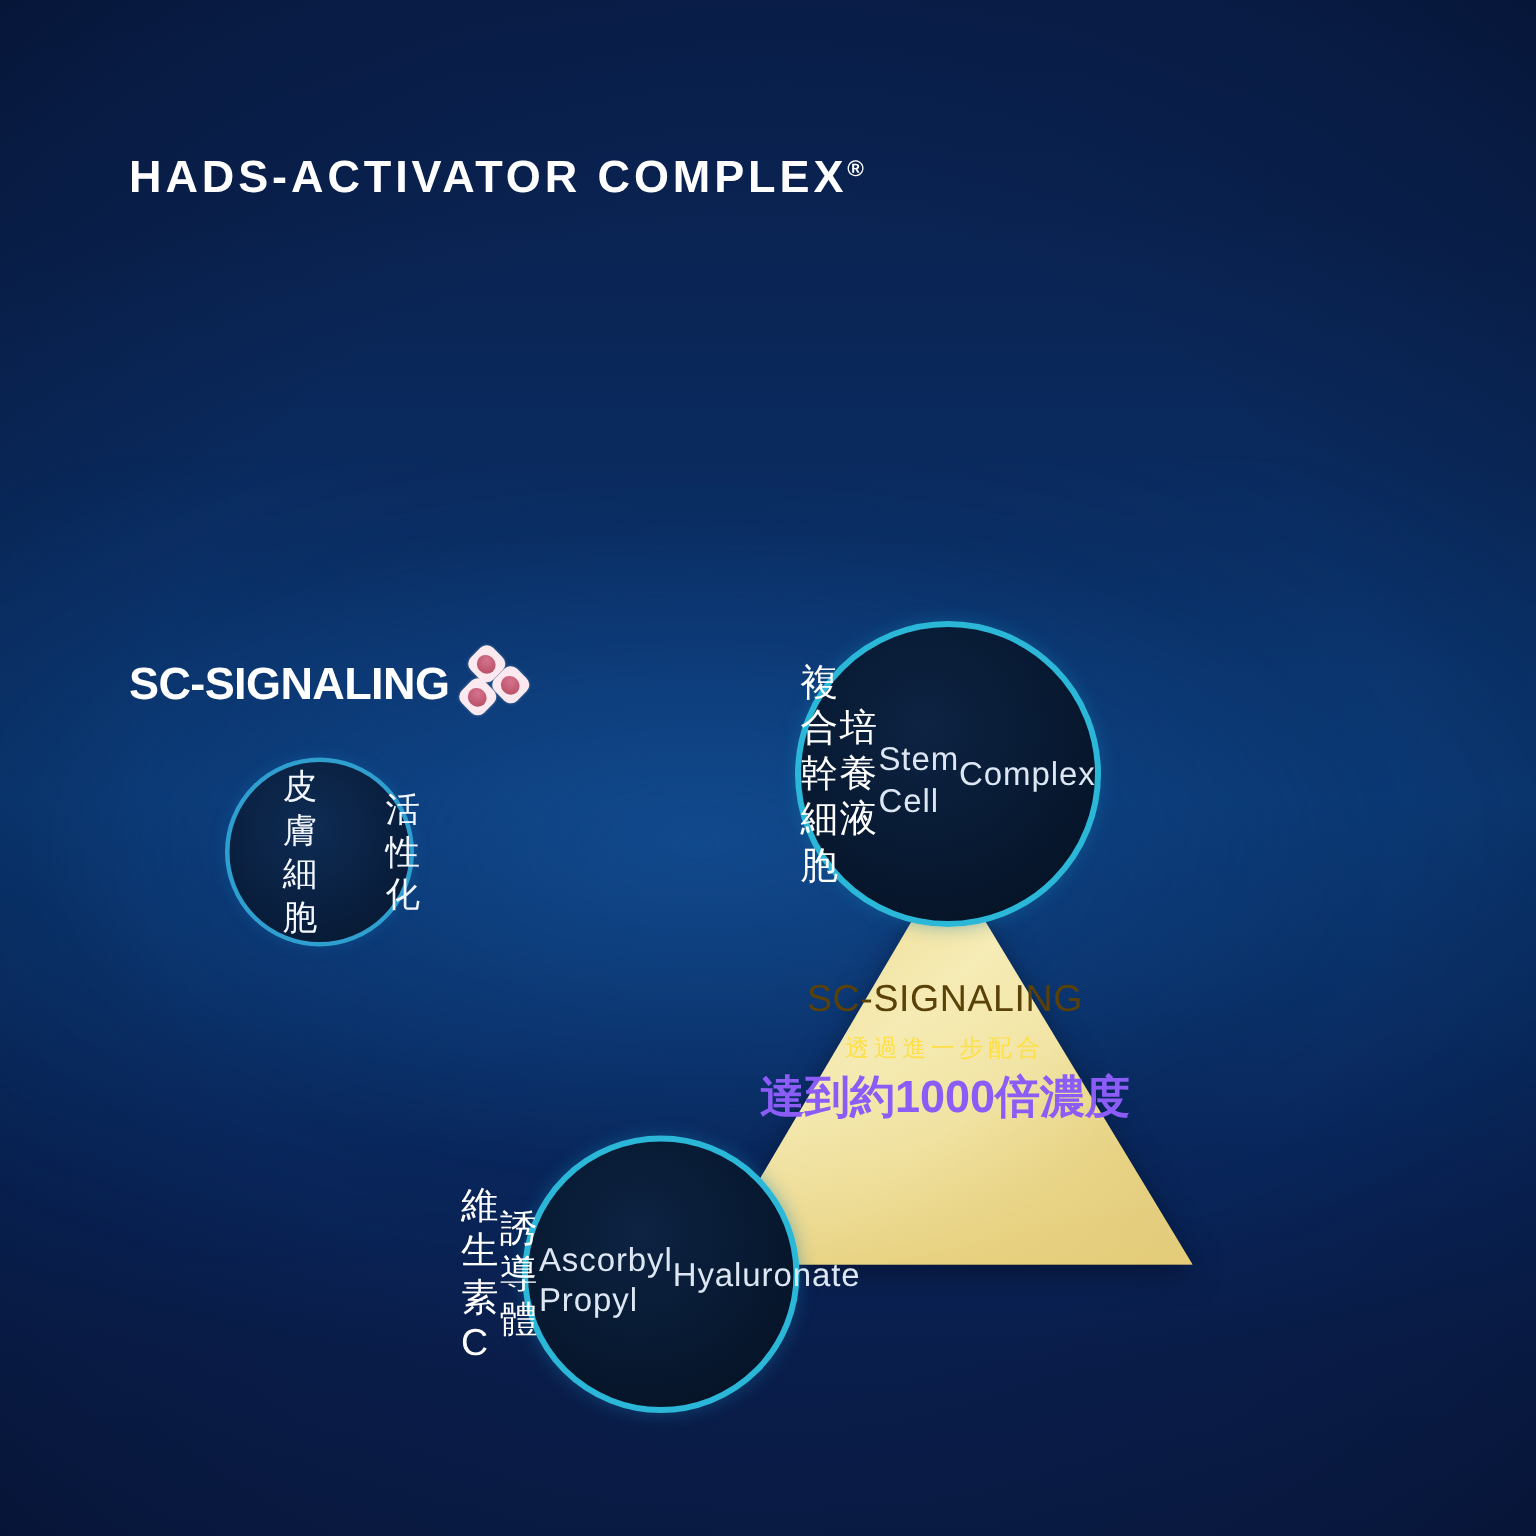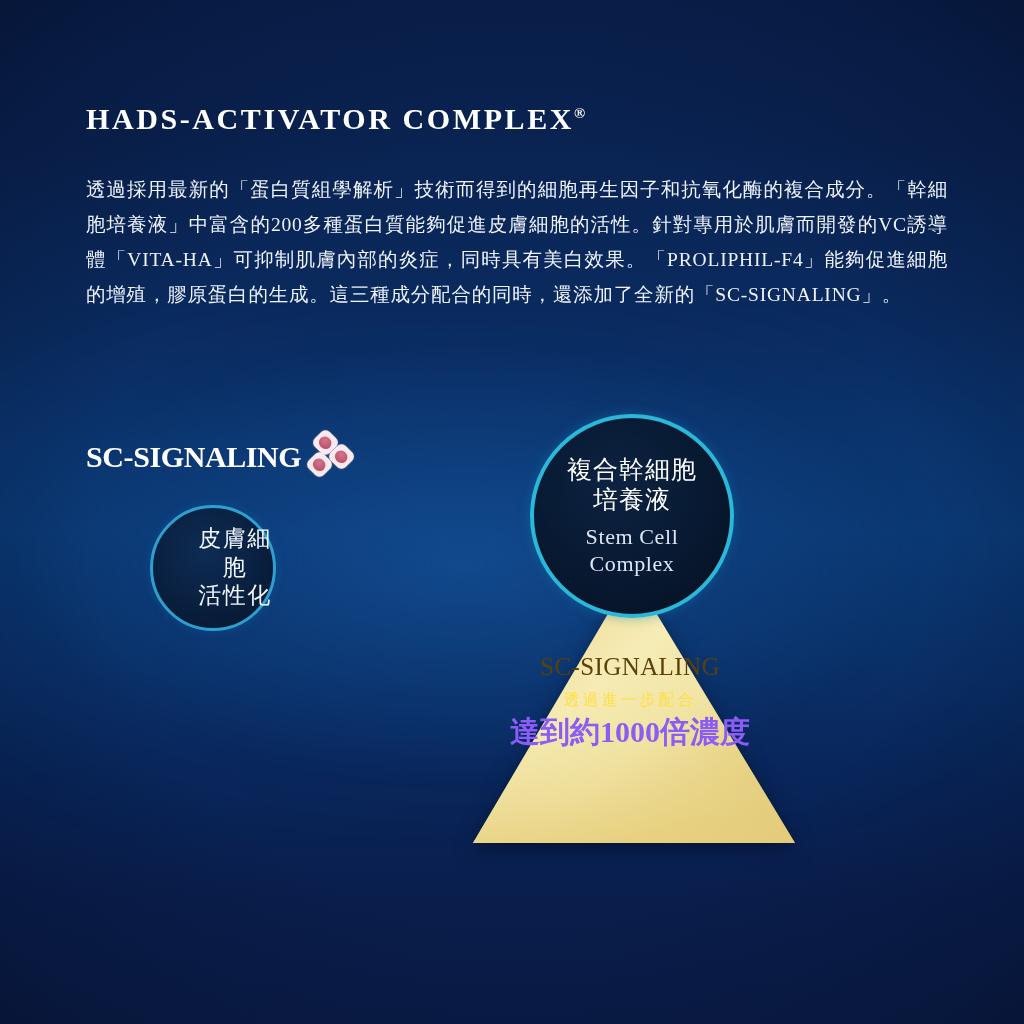--- a/index.html
+++ b/index.html
@@ -5,21 +5,21 @@
   html, body {
     margin: 0;
     padding: 0;
     background: #08193f;
   }
   #stage {
     position: relative;
     width: 1024px;
     height: 1024px;
     overflow: hidden;
-    font-family: Liberation Serif, serif;
+    font-family: Liberation Sans, sans-serif;
     background: #0a2050;
   }
   
   .bg-base {
     position: absolute;
     inset: 0;
     background: linear-gradient(
       to bottom,
       #0a2150 0%,
       #0a2352 14%,
@@ -176,24 +176,23 @@
     color: #8b5cf6;
     margin-top: 7px;
     line-height: 1.15;
   }
 
   
   .circle {
     position: absolute;
     border-radius: 50%;
     display: flex;
-    flex-direction: column;
+    flex-direction: row;
     align-items: center;
     justify-content: center;
-    text-align: center;
     box-sizing: border-box;
     color: #ffffff;
     background: radial-gradient(circle at 42% 34%, #0d2342 0%, #081a33 48%, #05101f 100%);
   }
   .c-main {
     border: 4px solid #2bb7d8;
     box-shadow: 0 0 12px rgba(18,120,170,0.45);
   }
   .c-side {
     border: 3px solid #2f9fd0;
@@ -235,23 +234,20 @@
 <div id="stage">
 
   <div class="bg-base"></div>
   <div class="bg-glow"></div>
   <div class="bg-vig"></div>
 
   <div class="header">
     <div class="title"><span>HADS-ACTIVATOR COMPLEX</span><span class="reg">®</span></div>
   </div>
 
-  <div class="body-copy">
-    <p>透過採用最新的「蛋白質組學解析」技術而得到的細胞再生因子和抗氧化酶的複合成分。「幹細胞培養液」中富含的200多種蛋白質能夠促進皮膚細胞的活性。針對專用於肌膚而開發的VC誘導體「VITA-HA」可抑制肌膚內部的炎症，同時具有美白效果。「PROLIPHIL-F4」能夠促進細胞的增殖，膠原蛋白的生成。這三種成分配合的同時，還添加了全新的「SC-SIGNALING」。</p>
-  </div>
 
   <div class="logo">
     <div class="logo-word">SC-SIGNALING</div>
     <div class="logo-mark">
       <div class="cellbox cb1"></div>
       <div class="cellbox cb2"></div>
       <div class="cellbox cb3"></div>
     </div>
   </div>
 
@@ -284,20 +280,26 @@
     </div>
   </div>
 
   <div class="circle c-main" id="circle-stem">
     <div class="zh">複合幹細胞</div>
     <div class="zh">培養液</div>
     <div class="en">Stem Cell</div>
     <div class="en" style="margin-top:0">Complex</div>
   </div>
 
+  <div class="circle c-main" id="circle-vitc">
+    <div class="zh">維生素C</div>
+    <div class="zh">誘導體</div>
+    <div class="en">Ascorbyl Propyl</div>
+    <div class="en" style="margin-top:0">Hyaluronate</div>
+  </div>
 
 
   <div class="circle c-side" id="circle-skin">
     <div class="zh-sm">皮膚細胞</div>
     <div class="zh-sm">活性化</div>
   </div>
 
 
 
 </div>

